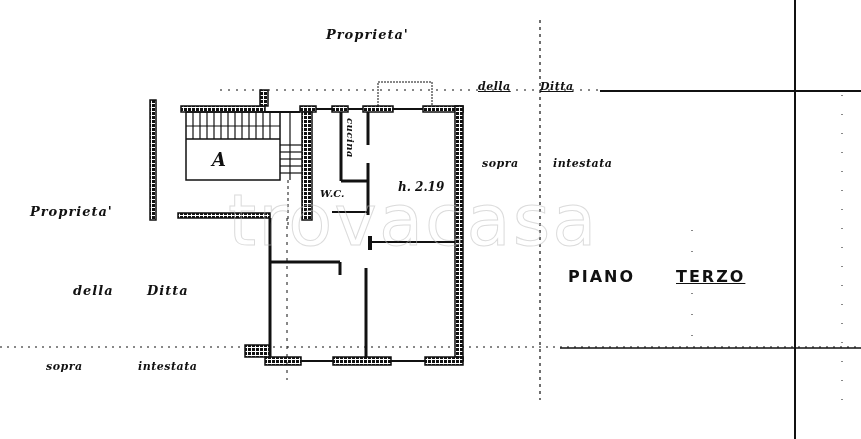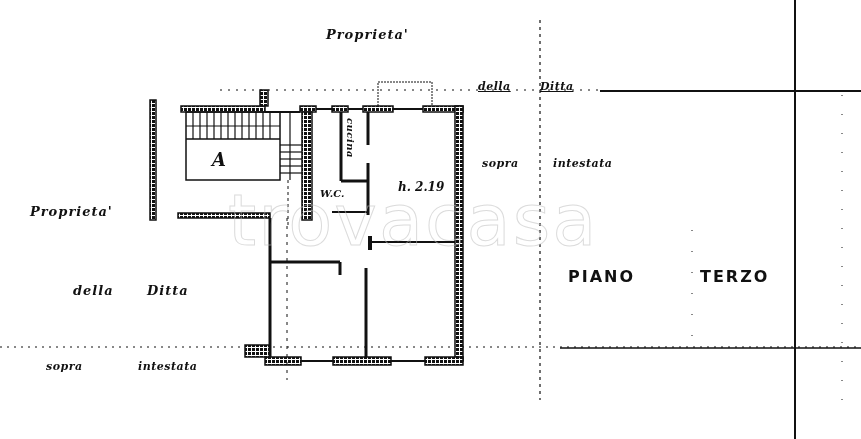--- a/index.html
+++ b/index.html
@@ -129,13 +129,13 @@
 <div class="lbl hand" style="left:147px;top:283px;">Ditta</div>
 <div class="lbl hand-sm" style="left:46px;top:360px;">sopra</div>
 <div class="lbl hand-sm" style="left:138px;top:360px;">intestata</div>
 
 <div class="lbl" style="left:212px;top:149px;font-size:18px;">A</div>
 <div class="lbl hand-sm vert" style="left:356px;top:118px;font-size:10px;">cucina</div>
 <div class="lbl" style="left:320px;top:188px;font-size:10px;">W.C.</div>
 <div class="lbl" style="left:398px;top:180px;font-size:12px;">h. 2.19</div>
 
 <div class="title" style="left:568px;top:231px;">PIANO</div>
-<div class="title" style="left:700px;top:231px;">TERZO</div>
+<div class="title" style="left:676px;top:231px;text-decoration:underline;">TERZO</div>
 
 </body></html>

